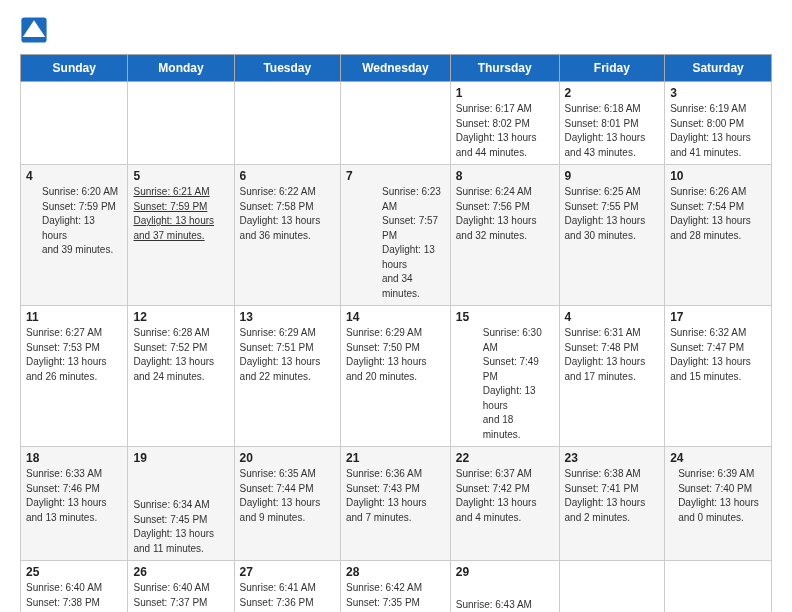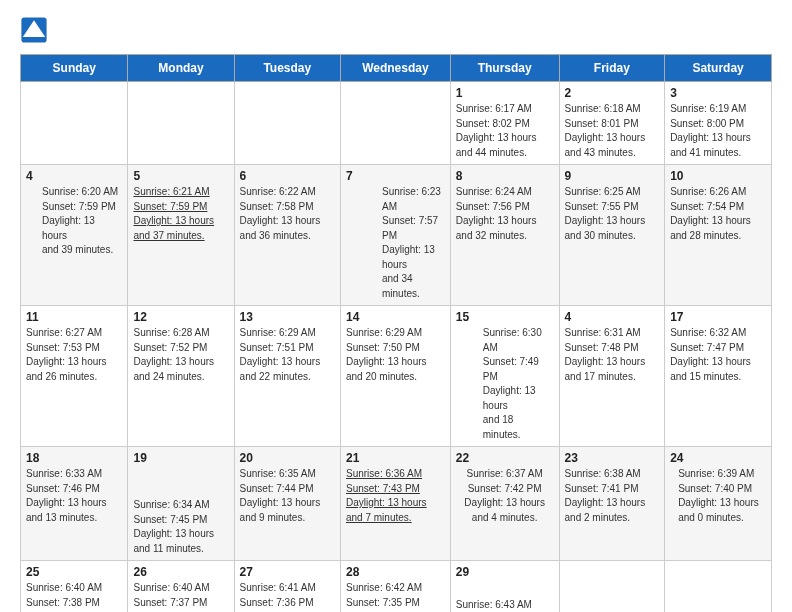--- a/index.html
+++ b/index.html
@@ -266,28 +266,28 @@
         </td>
         <td>
           <div class="day-num">20</div>
           <div class="day-info" style="white-space: pre-line;">Sunrise: 6:35 AM
 Sunset: 7:44 PM
 Daylight: 13 hours
 and 9 minutes.</div>
         </td>
         <td>
           <div class="day-num">21</div>
-          <div class="day-info" style="white-space: pre-line; text-decoration: underline;">Sunrise: 6:36 AM
+          <div class="day-info" style="white-space: pre-line;">Sunrise: 6:36 AM
 Sunset: 7:43 PM
 Daylight: 13 hours
 and 7 minutes.</div>
         </td>
         <td>
           <div class="day-num">22</div>
-          <div class="day-info" style="white-space: pre-line; text-align: center;">Sunrise: 6:37 AM
+          <div class="day-info" style="white-space: pre-line;">Sunrise: 6:37 AM
 Sunset: 7:42 PM
 Daylight: 13 hours
 and 4 minutes.</div>
         </td>
         <td>
           <div class="day-num">23</div>
           <div class="day-info" style="white-space: pre-line;">Sunrise: 6:38 AM
 Sunset: 7:41 PM
 Daylight: 13 hours
 and 2 minutes.</div>

